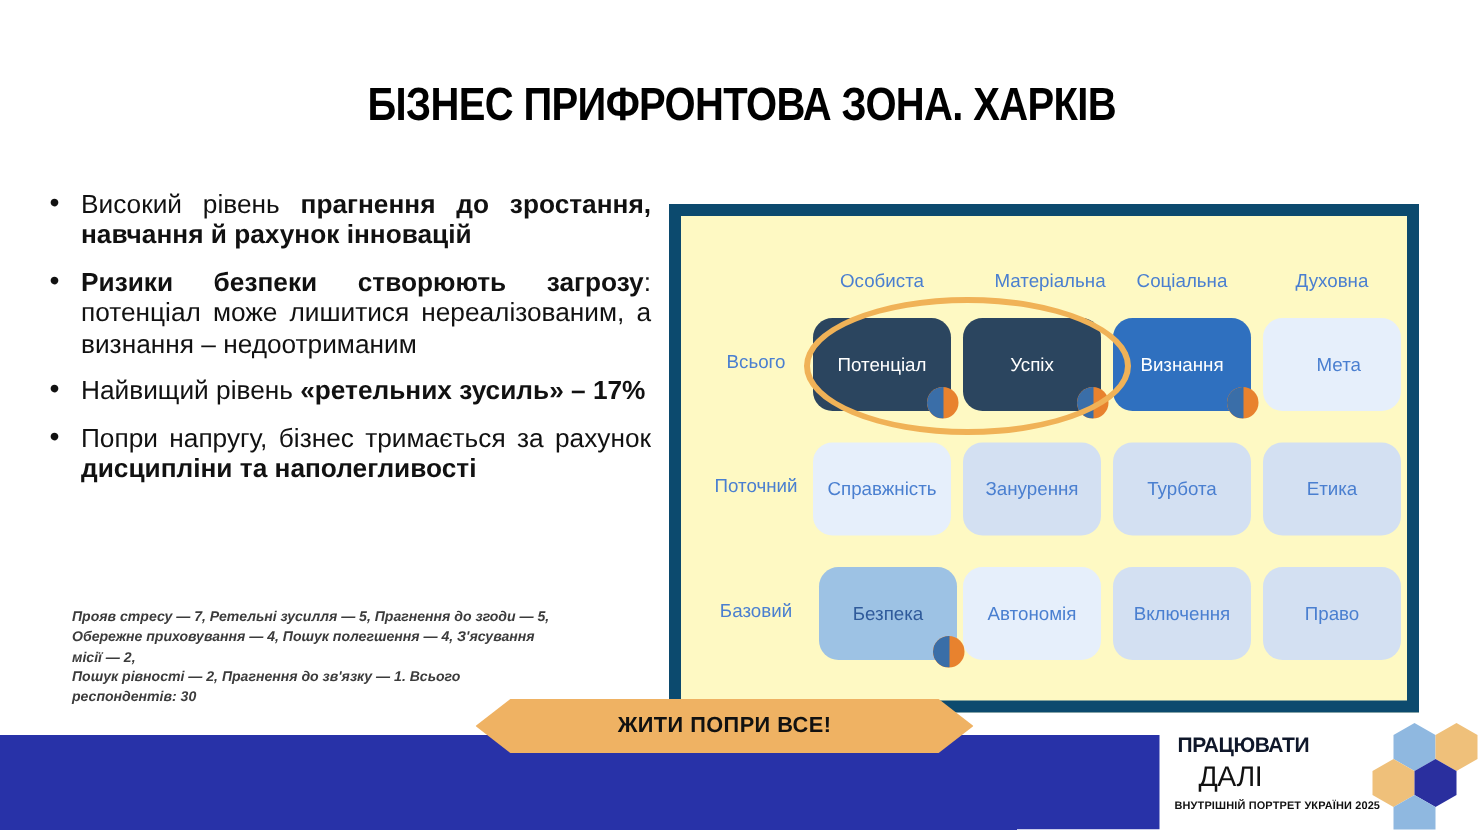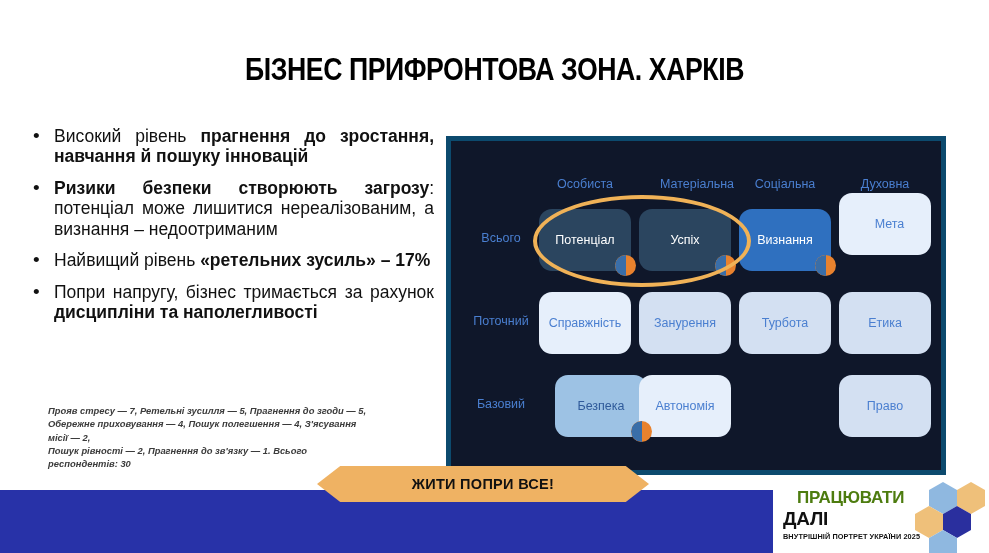--- a/index.html
+++ b/index.html
@@ -59,22 +59,22 @@
     font-weight:bold;
     color:#3b3b3b;
   }
   .footnote p { margin:0; }
 
   
   .matrix {
     position:absolute;
     left:446px; top:136px;
     width:500px; height:339px;
-    background:#0f172a;
-    border:5px solid #0c4a6e;
+    background:#fef9c3;
+    border:8px solid #0c4a6e;
     box-sizing:border-box;
   }
   .matrix-inner { position:absolute; inset:0; }
 
   .col-head {
     position:absolute;
     top:36px;
     width:92px;
     text-align:center;
     font-size:12.5px;
@@ -165,45 +165,45 @@
   }
 
   
   .logo {
     position:absolute;
     left:783px; top:487px;
     width:206px; height:66px;
     z-index:7;
   }
   .logo-l1 {
-    position:absolute; left:14px; top:2px;
-    font-size:17px; font-weight:bold; color:#4d7c0f;
+    position:absolute; left:2px; top:2px;
+    font-size:14px; font-weight:bold; color:#0f172a;
     letter-spacing:-0.3px; line-height:1;
   }
   .logo-l2 {
-    position:absolute; left:0; top:22px;
-    font-size:19px; font-weight:bold; color:#111;
+    position:absolute; left:16px; top:22px;
+    font-size:19px; font-weight:normal; color:#111;
     letter-spacing:-0.3px; line-height:1;
   }
   .logo-sub {
     position:absolute; left:0; top:45px;
     font-size:7.3px; font-weight:bold; color:#111;
     letter-spacing:0.1px;
   }
   .hexes { position:absolute; right:-2px; top:-5px; width:82px; height:72px; }
 </style>
 </head>
 <body>
 
 <div class="slide">
 
   <div class="title">БІЗНЕС ПРИФРОНТОВА ЗОНА. ХАРКІВ</div>
 
   <div class="bullets" id="bullet-list">
-      <div class="bullet"><span>Високий рівень </span><span class="b">прагнення до зростання, навчання й пошуку інновацій</span></div>
+      <div class="bullet"><span>Високий рівень </span><span class="b">прагнення до зростання, навчання й рахунок інновацій</span></div>
       <div class="bullet"><span class="b">Ризики безпеки створюють загрозу</span><span>: потенціал може лишитися нереалізованим, а визнання – недоотриманим</span></div>
       <div class="bullet"><span>Найвищий рівень </span><span class="b">«ретельних зусиль» – 17%</span></div>
       <div class="bullet"><span>Попри напругу, бізнес тримається за рахунок </span><span class="b">дисципліни та наполегливості</span></div>
     </div>
 
   <div class="footnote" id="footnote-block">
       <p>Прояв стресу — 7, Ретельні зусилля — 5, Прагнення до згоди — 5, Обережне приховування — 4, Пошук полегшення — 4, З'ясування місії — 2,</p>
       <p>Пошук рівності — 2, Прагнення до зв'язку — 1. Всього респондентів: 30</p>
     </div>
 
@@ -221,41 +221,44 @@
           <div class="pie"></div>
         </div>
         <div class="cell c-navy" style="left: 188px; top: 68px;">
           <span>Успіх</span>
           <div class="pie"></div>
         </div>
         <div class="cell c-blue" style="left: 288px; top: 68px;">
           <span>Визнання</span>
           <div class="pie"></div>
         </div>
-        <div class="cell c-pale" style="left: 388px; top: 52px; padding-left: 12px;">
+        <div class="cell c-pale" style="left: 388px; top: 68px; padding-left: 12px;">
           <span>Мета</span>
         </div>
         <div class="cell c-pale" style="left: 88px; top: 151px;">
           <span>Справжність</span>
         </div>
         <div class="cell c-pale2" style="left: 188px; top: 151px;">
           <span>Занурення</span>
         </div>
         <div class="cell c-pale2" style="left: 288px; top: 151px;">
           <span>Турбота</span>
         </div>
         <div class="cell c-pale2" style="left: 388px; top: 151px;">
           <span>Етика</span>
         </div>
-        <div class="cell c-mid" style="left: 104px; top: 234px;">
+        <div class="cell c-mid" style="left: 92px; top: 234px;">
           <span>Безпека</span>
           <div class="pie"></div>
         </div>
         <div class="cell c-pale" style="left: 188px; top: 234px;">
           <span>Автономія</span>
+        </div>
+        <div class="cell c-pale2" style="left: 288px; top: 234px;">
+          <span>Включення</span>
         </div>
         <div class="cell c-pale2" style="left: 388px; top: 234px;">
           <span>Право</span>
         </div>
       </div>
     <div class="ellipse"></div>
   </div>
 
   <div class="bottom-bar"></div>
 

